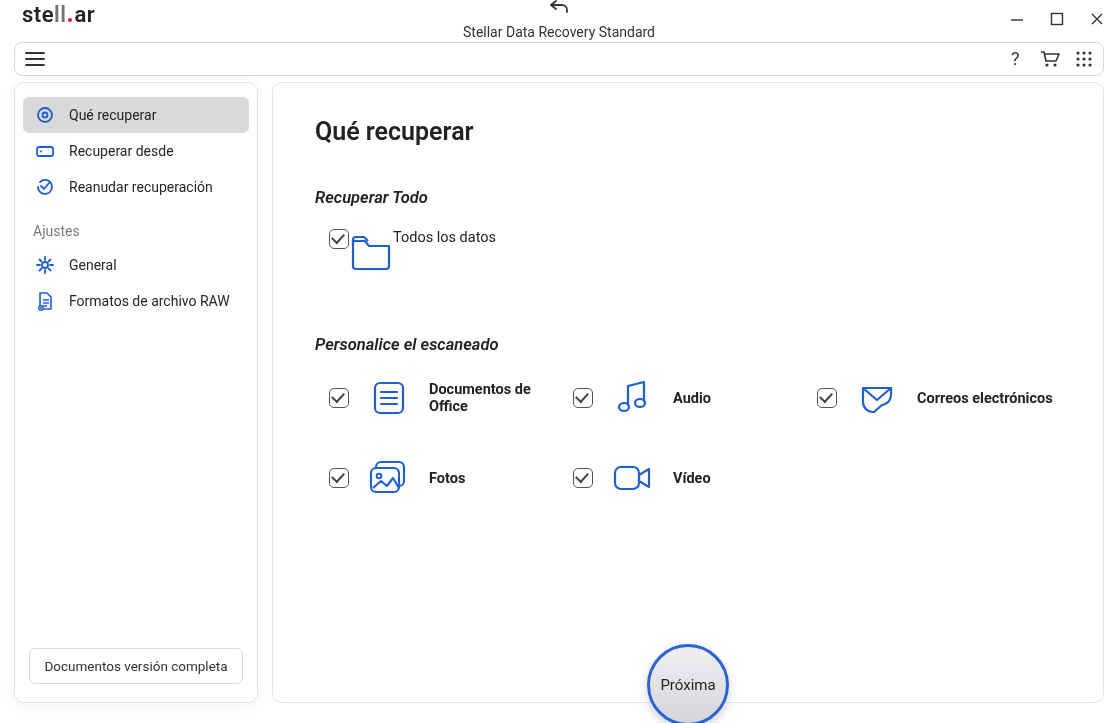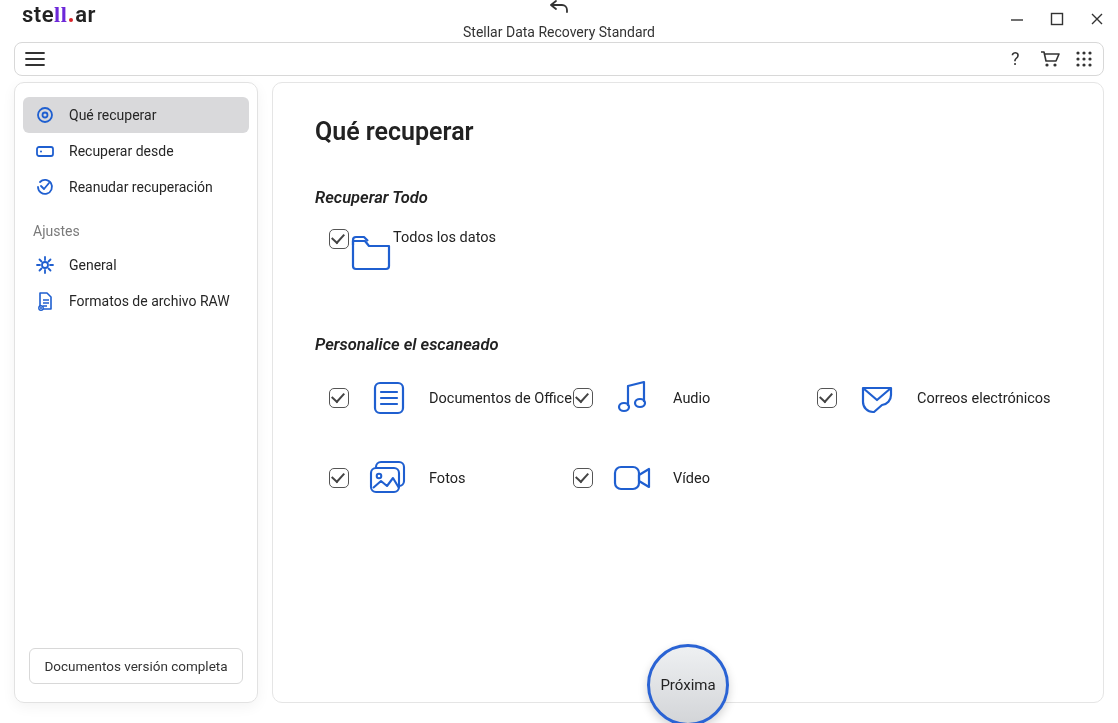--- a/index.html
+++ b/index.html
@@ -26,21 +26,21 @@
     position: relative;
   }
   .logo {
     font-size: 22px;
     font-weight: 600;
     letter-spacing: .5px;
     color: #222;
     display: flex;
     align-items: baseline;
   }
-  .logo .red { color: #6d28d9; font-family: Liberation Serif, serif; }
+  .logo .red { color: #737373; }
   .logo .dotbar {
     display: inline-block;
     width: 4px; height: 4px;
     background: #d8232a;
     border-radius: 2px;
     margin: 0 2px 14px 2px;
     vertical-align: top;
   }
   .title-center {
     position: absolute;
@@ -123,20 +123,21 @@
   .opt-row {
     display: flex; align-items: flex-start; 
     margin-bottom: 28px;
     margin-left: 14px;
   }
   .opt-grid {
     display: grid;
     grid-template-columns: repeat(3, 1fr);
     row-gap: 36px;
     margin-left: 14px;
+    font-weight: bold;
   }
   .opt {
     display: flex; align-items: center; gap: 18px;
   }
   .chk {
     width: 20px; height: 20px;
     border: 1.7px solid #555;
     border-radius: 5px;
     position: relative;
     flex-shrink: 0;

